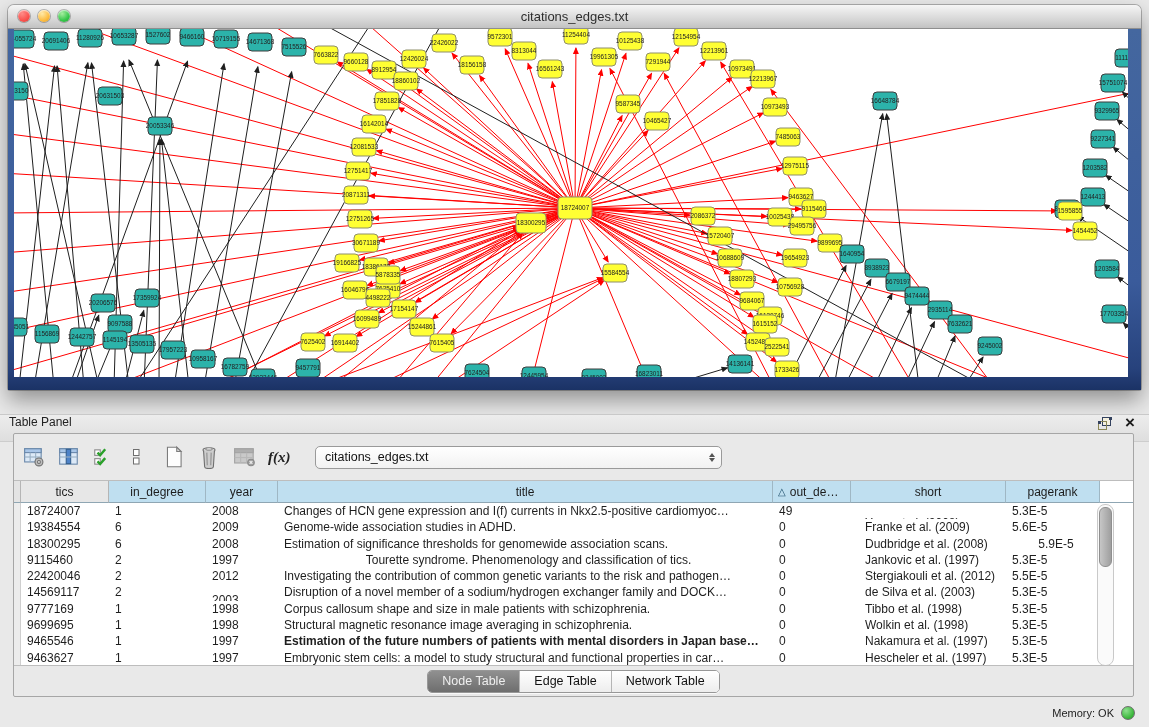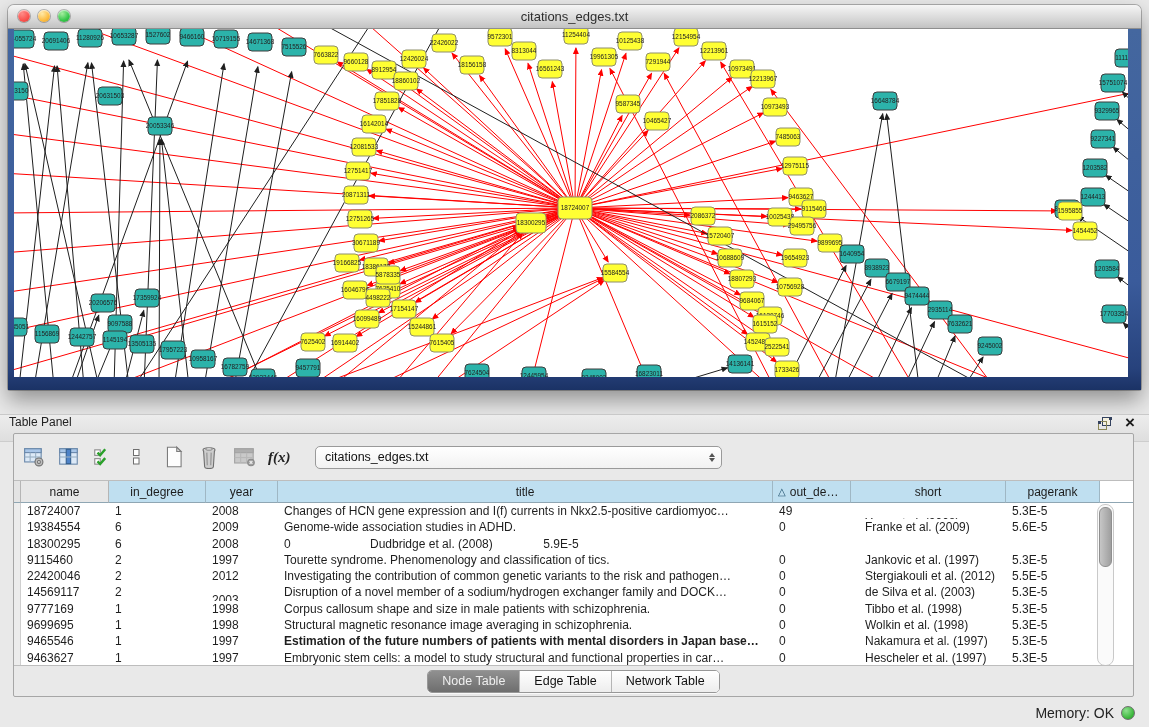--- a/index.html
+++ b/index.html
@@ -61,21 +61,21 @@
   
   .tabs-strip{height:30px;display:flex;align-items:center;justify-content:center;}
   .seg{display:flex;height:21px;border:1px solid #979797;border-radius:5px;overflow:hidden;background:#fff;box-shadow:0 1px 0 rgba(255,255,255,.7);}
   .seg button{border:none;margin:0;padding:0 14px;font-size:12.5px;font-family:"Liberation Sans",sans-serif;
     background:linear-gradient(#ffffff,#ededed);color:#111;border-left:1px solid #b5b5b5;}
   .seg button:first-child{border-left:none;}
   .seg button.active{background:linear-gradient(#909090,#6e6e6e);color:#efefef;}
 
   
   .statusbar{position:absolute;left:0;bottom:0;width:1149px;height:29px;display:flex;align-items:center;justify-content:flex-end;gap:7px;padding-right:14px;box-sizing:border-box;}
-  .statusbar .mlabel{font-size:14px;color:#222;padding-left:37px;}
+  .statusbar .mlabel{font-size:11px;color:#222;padding-left:37px;}
   .mem-dot{width:14px;height:14px;border-radius:50%;background:radial-gradient(circle at 35% 30%,#8fe08f,#3db83d 65%,#2a992a);border:1px solid #6e6e6e;box-sizing:border-box;}
 </style>
 </head>
 <body>
 
 <div class="screen">
 
   <div class="net-window">
     <div class="titlebar">
       <div class="lights">
@@ -769,21 +769,21 @@
             <i class="up"></i>
             <i class="dn"></i>
           </span>
       </div>
     </div>
 
     <div class="table-wrap">
       <div class="thead" id="thead">
           <div class="th gutter" style="width: 7px;"></div>
           <div class="th gray" style="width: 88px;">
-            <span>name</span>
+            <span>tics</span>
           </div>
           <div class="th" style="width: 97px;">
             <span>in_degree</span>
           </div>
           <div class="th" style="width: 72px;">
             <span>year</span>
           </div>
           <div class="th" style="width: 495px;">
             <span>title</span>
           </div>
@@ -818,30 +818,31 @@
             <div class="td" style="width: 495px;">Genome-wide association studies in ADHD.</div>
             <div class="td" style="width: 78px;">0</div>
             <div class="td" style="width: 155px; padding-left: 14px;">Franke et al. (2009)</div>
             <div class="td" style="width: 94px;">5.6E-5</div>
           </div>
           <div class="tr">
             <div class="td gutter" style="width: 7px;"></div>
             <div class="td" style="width: 88px;">18300295</div>
             <div class="td" style="width: 97px;">6</div>
             <div class="td" style="width: 72px;">2008</div>
+            <div class="td" style="width: 495px;">Estimation of significance thresholds for genomewide association scans.</div>
             <div class="td" style="width: 78px;">0</div>
             <div class="td" style="width: 155px; padding-left: 14px;">Dudbridge et al. (2008)</div>
             <div class="td" style="width: 94px; text-align: center;">5.9E-5</div>
           </div>
           <div class="tr">
             <div class="td gutter" style="width: 7px;"></div>
             <div class="td" style="width: 88px;">9115460</div>
             <div class="td" style="width: 97px;">2</div>
             <div class="td" style="width: 72px;">1997</div>
-            <div class="td" style="width: 495px;">Tourette syndrome. Phenomenology and classification of tics.</div>
+            <div class="td" style="width: 495px; text-align: center;">Tourette syndrome. Phenomenology and classification of tics.</div>
             <div class="td" style="width: 78px;">0</div>
             <div class="td" style="width: 155px; padding-left: 14px;">Jankovic et al. (1997)</div>
             <div class="td" style="width: 94px;">5.3E-5</div>
           </div>
           <div class="tr">
             <div class="td gutter" style="width: 7px;"></div>
             <div class="td" style="width: 88px;">22420046</div>
             <div class="td" style="width: 97px;">2</div>
             <div class="td" style="width: 72px;">2012</div>
             <div class="td" style="width: 495px;">Investigating the contribution of common genetic variants to the risk and pathogen…</div>

